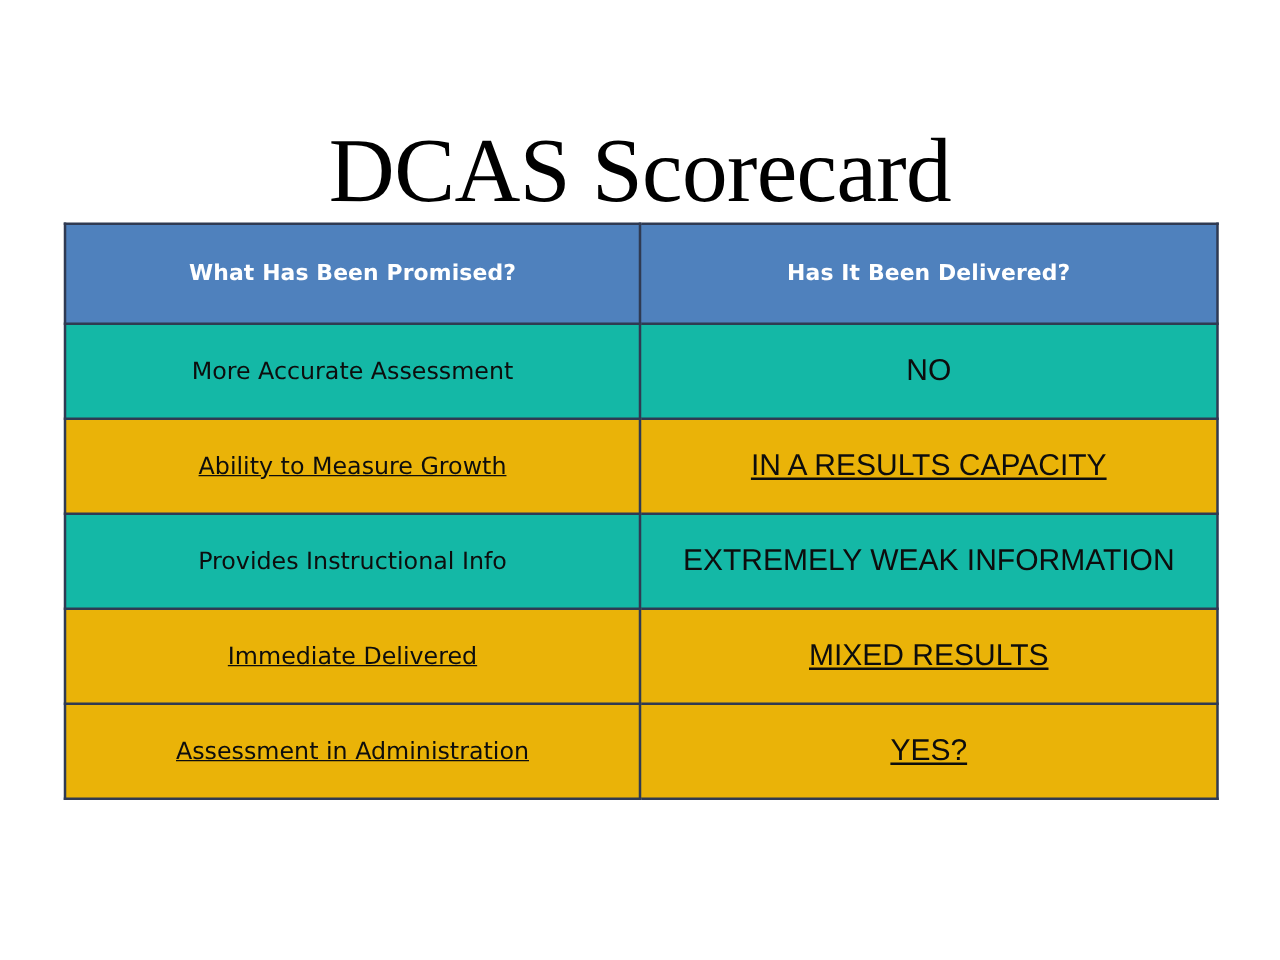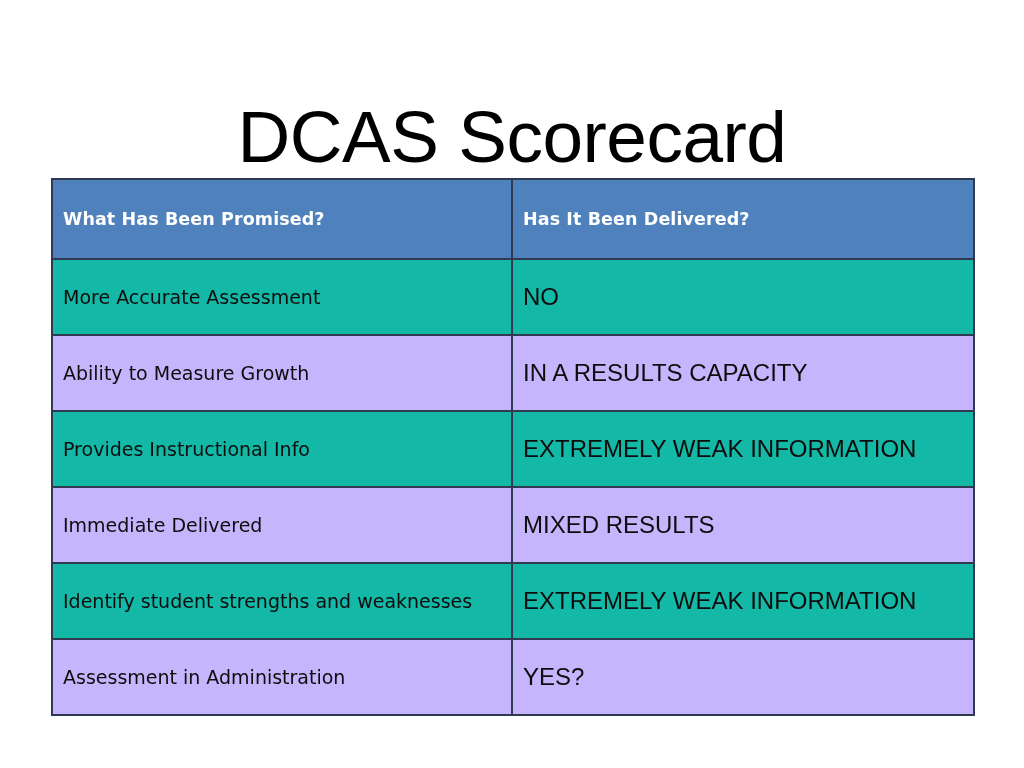--- a/index.html
+++ b/index.html
@@ -22,21 +22,21 @@
     background: #ffffff;
   }
 
   
   .slide-title {
     position: absolute;
     left: 0;
     top: 42px;
     width: 1024px;
     text-align: center;
-    font-family: Liberation Sans, sans-serif;
+    font-family: Liberation Serif, serif;
     font-weight: 400;
     font-size: 73px;
     line-height: 92px;
     letter-spacing: -0.5px;
     color: #000000;
     white-space: nowrap;
   }
 
   
   .scorecard-table {
@@ -48,21 +48,21 @@
     table-layout: fixed;
     border: 2px solid #2f3a52;
   }
 
   .scorecard-table col.col-promised { width: 460px; }
   .scorecard-table col.col-delivered { width: 462px; }
 
   .scorecard-table th,
   .scorecard-table td {
     border: 2px solid #2f3a52;
-    text-align: left;
+    text-align: center;
     vertical-align: middle;
     padding: 16px 10px;
     height: 76px;
     box-sizing: border-box;
   }
 
   
   .scorecard-table thead th {
     background: #4f81bd;
     color: #ffffff;
@@ -71,21 +71,22 @@
     font-size: 17.5px;
     letter-spacing: 0.1px;
     height: 80px;
   }
 
   
   .scorecard-table tbody tr.row-band-dark td {
     background: #14b8a6;
   }
   .scorecard-table tbody tr.row-band-light td {
-    background: #c4b5fd;
+    background: #eab308;
+    text-decoration: underline;
   }
 
   .cell-promised {
     font-family: "DejaVu Sans", sans-serif;
     font-weight: 400;
     font-size: 19px;
     line-height: 26px;
     color: #0d0d0d;
   }
 
@@ -125,24 +126,20 @@
         <td class="cell-delivered">IN A RESULTS CAPACITY</td>
       </tr>
       <tr class="row-band-dark">
         <td class="cell-promised">Provides Instructional Info</td>
         <td class="cell-delivered">EXTREMELY WEAK INFORMATION</td>
       </tr>
       <tr class="row-band-light">
         <td class="cell-promised">Immediate Delivered</td>
         <td class="cell-delivered">MIXED RESULTS</td>
       </tr>
-      <tr class="row-band-dark">
-        <td class="cell-promised">Identify student strengths and weaknesses</td>
-        <td class="cell-delivered">EXTREMELY WEAK INFORMATION</td>
-      </tr>
       <tr class="row-band-light">
         <td class="cell-promised">Assessment in Administration</td>
         <td class="cell-delivered">YES?</td>
       </tr>
     </tbody>
   </table>
 
 </div>
 
 </body></html>

